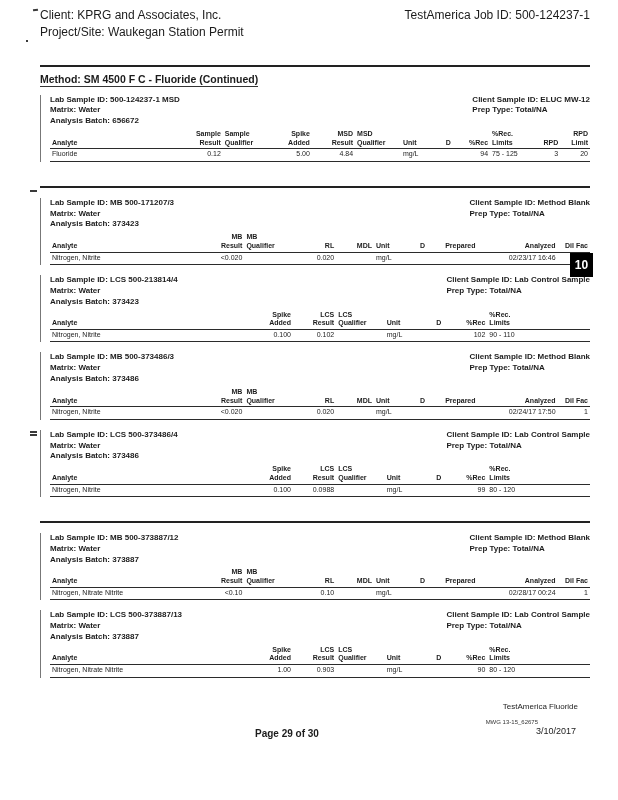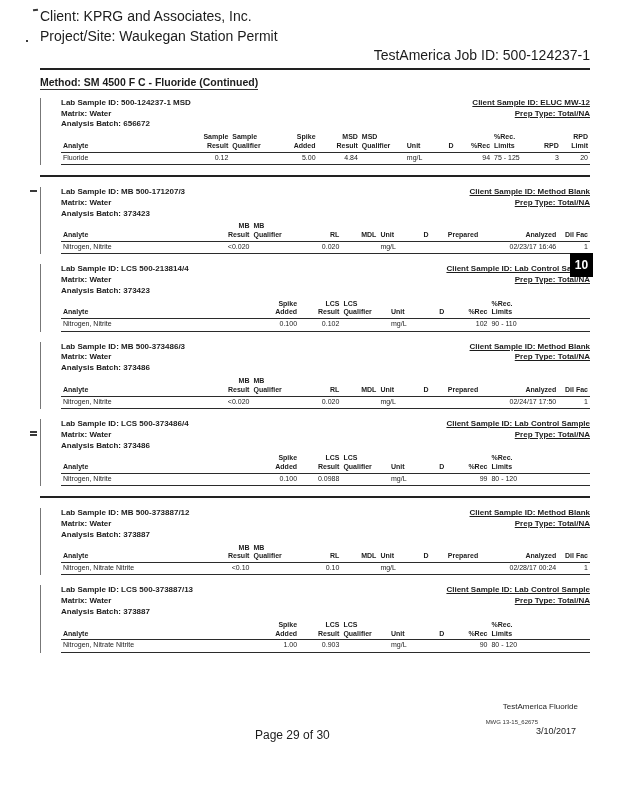--- a/index.html
+++ b/index.html
@@ -4,29 +4,29 @@
 <style>
   * { margin:0; padding:0; box-sizing:border-box; }
   body { background:#e8e8e8; font-family:"Liberation Sans", sans-serif; }
   .page {
     position:relative; width:618px; height:800px; margin:0 auto;
     background:#ffffff; color:#1c1c1c; overflow:hidden;
     padding:0 28px 0 40px;
   }
   
   .doc-title { margin-top:44px; text-align:center; font-size:13px; font-weight:bold; letter-spacing:.2px; }
-  .info-row { display:flex; justify-content:space-between; margin-top:7px; font-size:14px; line-height:1.4;flex-direction:column; }
+  .info-row { display:flex; justify-content:space-between; margin-top:7px; font-size:12px; line-height:1.4; }
   .info-right { text-align:right; }
   
-  .section { margin-top:2px; border-top:2px solid #222; padding-top:2px; }
+  .section { margin-top:24px; border-top:2px solid #222; padding-top:2px; }
   .method-title { display:inline-block; font-size:10.5px; font-weight:bold; border-bottom:1px solid #333; padding-bottom:1px; }
   
-  .block { margin:8px 0 10px 0; border-left:1px solid #777; padding-left:20px; }
+  .block { margin:8px 0 10px 0; border-left:1px solid #777; padding-left:9px; }
   .block-head { display:flex; justify-content:space-between; font-size:8px; font-weight:bold; line-height:1.35; }
-  .bh-right { text-align:right;text-decoration:underline; }
+  .bh-right { text-align:left; }
   
   .t { width:100%; border-collapse:collapse; table-layout:fixed; font-size:7px; margin-top:3px; }
   .t th { font-weight:bold; vertical-align:bottom; white-space:pre-line; line-height:1.25;
           padding:0 2px 1px 2px; border-bottom:1px solid #2b2b2b; }
   .t td { padding:1px 2px 2px 2px; border-bottom:1px solid #2b2b2b; line-height:1.2; }
   .t th.filler, .t td.filler { border-bottom:1px solid #2b2b2b; }
   .t th { text-align:left; } .t td { text-align:left; }
   
   .t-msd th:nth-child(2), .t-msd td:nth-child(2),
   .t-msd th:nth-child(4), .t-msd td:nth-child(4),
@@ -49,21 +49,21 @@
   .t-lcs th:nth-child(7), .t-lcs td:nth-child(7) { text-align:right; }
   .t-lcs th:nth-child(6), .t-lcs td:nth-child(6) { text-align:center; }
   
   .side-tab { position:absolute; left:570px; top:253px; width:23px; height:24px;
     background:#000; color:#fff; font-size:12px; font-weight:bold;
     display:flex; align-items:center; justify-content:center; }
   
   .footer-lab { position:absolute; right:40px; top:702px; font-size:8px; }
   .footer-code { position:absolute; right:80px; top:719px; font-size:6px; color:#333; }
   .footer-date { position:absolute; right:42px; top:726px; font-size:9px; }
-  .footer-page { position:absolute; left:255px; top:728px; font-size:12px; }
+  .footer-page { position:absolute; left:255px; top:728px; font-size:10px;font-weight:bold; }
   
   .artifact { position:absolute; background:#3a3a3a; }
   .a1 { left:33px; top:9px;  width:5px; height:2px; transform:rotate(-8deg); }
   .a2 { left:26px; top:40px; width:2px; height:2px; }
   .a3 { left:30px; top:190px; width:7px; height:2px; }
   .a4 { left:30px; top:431px; width:7px; height:2px; box-shadow:0 3px 0 #3a3a3a; }
 </style>
 </head>
 <body>
 

